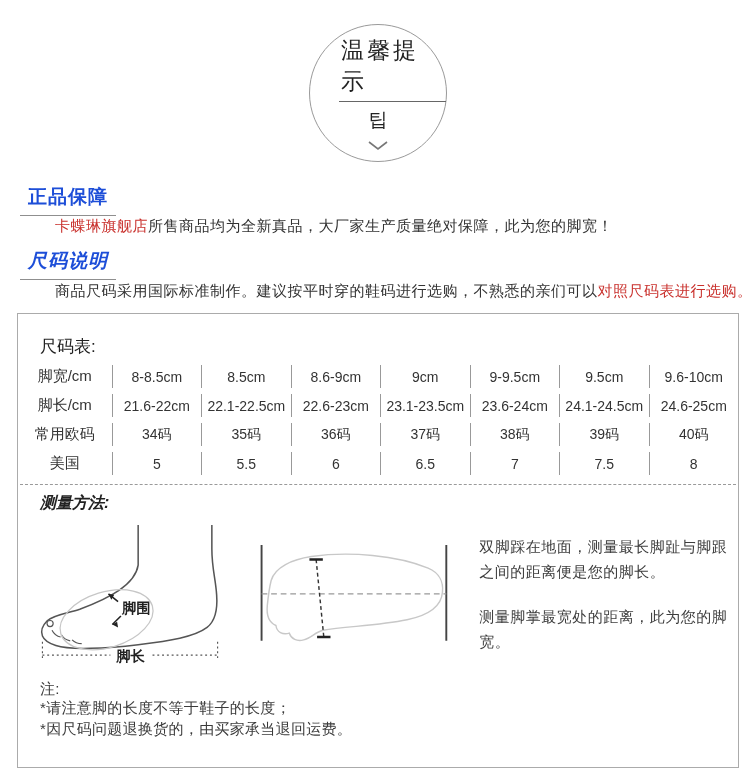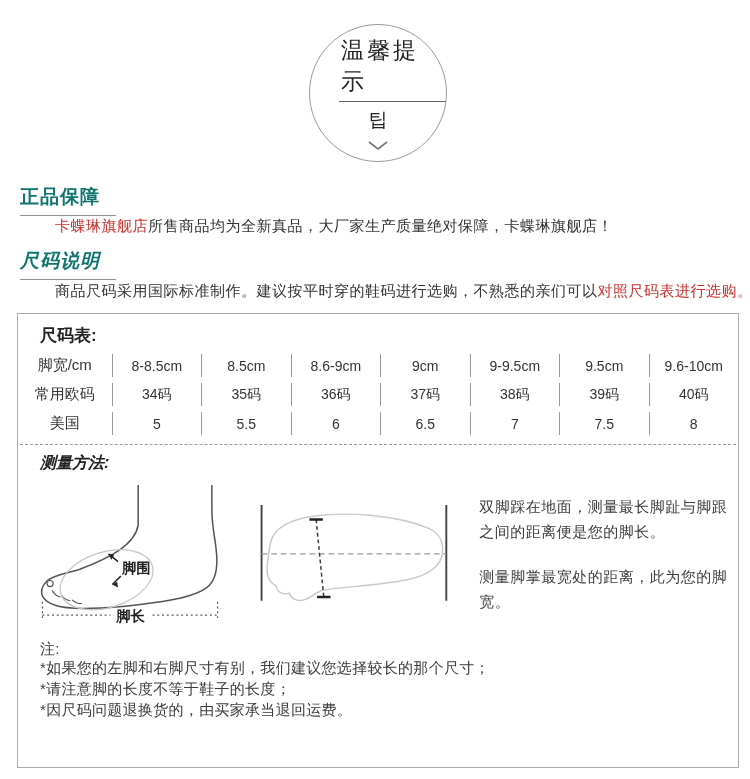--- a/index.html
+++ b/index.html
@@ -16,36 +16,37 @@
     box-sizing:border-box;
   }
   .tip-title{
     font-size:23px;letter-spacing:3px;color:#222;
     border-bottom:1px solid #666;padding:0 2px 4px 2px;margin-left:29px;
   }
   .tip-sub{font-size:19px;color:#222;margin-top:5px;}
   .tip-chevron{margin-top:7px;}
   
   .sec-heading{
-    position:absolute;left:20px;font-size:19px;font-weight:bold;color:#0f766e;
+    position:absolute;left:20px;font-size:19px;font-weight:bold;color:#1d4ed8;
     letter-spacing:1px;
+    text-align:center;
   }
   .sec-heading .u{
     display:block;width:96px;border-bottom:1px solid #8f8f8f;margin-top:5px;
   }
   .para{
     position:absolute;left:55px;font-size:15px;color:#333;letter-spacing:.5px;white-space:nowrap;
   }
   .red{color:#c9302c;}
   
   .size-panel{
     position:absolute;left:17px;top:313px;width:722px;height:455px;
     border:1px solid #ababab;box-sizing:border-box;background:#fff;
   }
-  .table-title{margin:10px 0 0 22px;font-size:17px;font-weight:700;color:#222;}
+  .table-title{margin:21px 0 0 22px;font-size:17px;font-weight:400;color:#222;}
   table.size{
     width:100%;border-collapse:separate;border-spacing:0 6px;margin-top:1px;
     table-layout:fixed;
   }
   table.size td{
     text-align:center;font-size:14px;color:#333;height:21px;vertical-align:middle;
     overflow:hidden;white-space:nowrap;
   }
   table.size td.lbl{font-size:15px;text-align:center;}
   table.size td + td{border-left:1px solid #999;}
@@ -71,21 +72,21 @@
   <svg class="tip-chevron" width="22" height="11" viewBox="0 0 22 11">
     <polyline points="2,2 11,9 20,2" fill="none" stroke="#777" stroke-width="1.6"></polyline>
   </svg>
 </div>
 
 <div class="sec-heading" style="top:184px;">
   <span>正品保障</span>
   <span class="u"></span>
 </div>
 <div class="para" style="top:217px;">
-  <span class="red">卡蝶琳旗舰店</span><span>所售商品均为全新真品，大厂家生产质量绝对保障，卡蝶琳旗舰店！</span>
+  <span class="red">卡蝶琳旗舰店</span><span>所售商品均为全新真品，大厂家生产质量绝对保障，此为您的脚宽！</span>
 </div>
 
 <div class="sec-heading" style="top:248px;font-style:italic;">
   <span>尺码说明</span>
   <span class="u"></span>
 </div>
 <div class="para" style="top:282px;">
   <span>商品尺码采用国际标准制作。建议按平时穿的鞋码进行选购，不熟悉的亲们可以</span><span class="red">对照尺码表进行选购。</span>
 </div>
 
@@ -106,20 +107,30 @@
     <tbody>
       <tr>
         <td class="lbl">脚宽/cm</td>
         <td>8-8.5cm</td>
         <td>8.5cm</td>
         <td>8.6-9cm</td>
         <td>9cm</td>
         <td>9-9.5cm</td>
         <td>9.5cm</td>
         <td>9.6-10cm</td>
+      </tr>
+      <tr>
+        <td class="lbl">脚长/cm</td>
+        <td>21.6-22cm</td>
+        <td>22.1-22.5cm</td>
+        <td>22.6-23cm</td>
+        <td>23.1-23.5cm</td>
+        <td>23.6-24cm</td>
+        <td>24.1-24.5cm</td>
+        <td>24.6-25cm</td>
       </tr>
       <tr>
         <td class="lbl">常用欧码</td>
         <td>34码</td>
         <td>35码</td>
         <td>36码</td>
         <td>37码</td>
         <td>38码</td>
         <td>39码</td>
         <td>40码</td>
@@ -165,17 +176,16 @@
     </svg>
 
     <div class="measure-text">
       <p>双脚踩在地面，测量最长脚趾与脚跟之间的距离便是您的脚长。</p>
       <p>测量脚掌最宽处的距离，此为您的脚宽。</p>
     </div>
   </div>
 
   <div class="notes">
     <div class="nt">注:</div>
-    <div class="ni">*如果您的左脚和右脚尺寸有别，我们建议您选择较长的那个尺寸；</div>
     <div class="ni">*请注意脚的长度不等于鞋子的长度；</div>
     <div class="ni">*因尺码问题退换货的，由买家承当退回运费。</div>
   </div>
 </div>
 
 </body></html>

